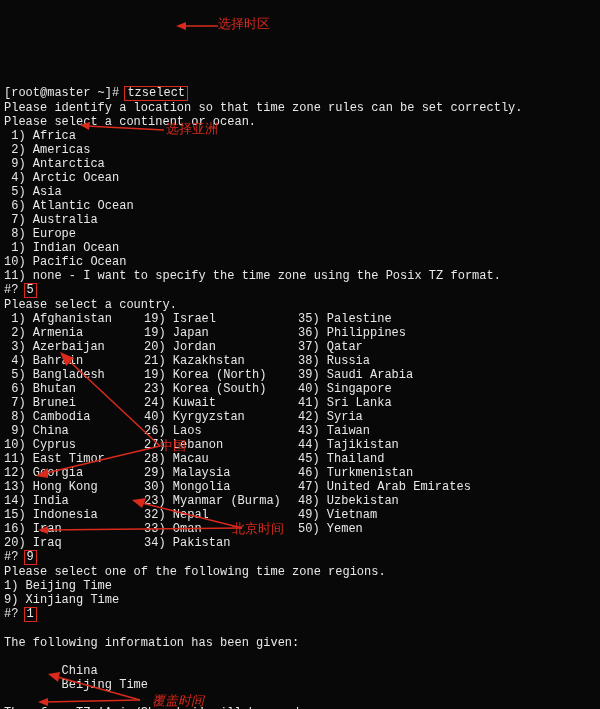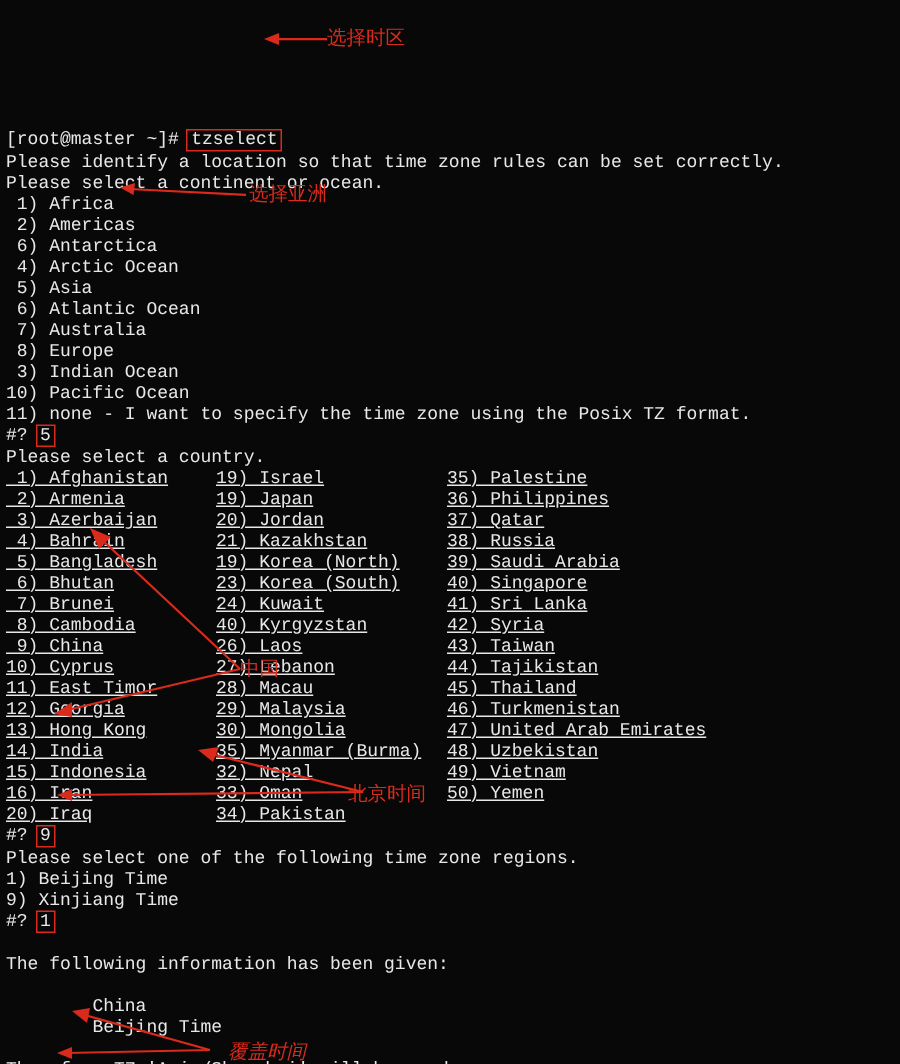--- a/index.html
+++ b/index.html
@@ -29,60 +29,60 @@
     position: absolute;
     color: #d92a1c;
     font-family: "Microsoft YaHei", sans-serif;
     font-size: 13px;
     font-weight: 500;
     pointer-events: none;
   }
   svg.anno { position:absolute; pointer-events:none; }
   svg.anno line { stroke:#d92a1c; stroke-width:1.5; }
   svg.anno polygon { fill:#d92a1c; }
-  .col { display:inline-block;text-decoration:underline; }
+  .col { display:inline-block; }
   .c0 { width: 140px; }
   .c1 { width: 154px; }
 </style>
 </head>
 <body>
 
 
 
 <div class="term">
 <span>[root@master ~]#</span> <span class="boxed">tzselect</span>
 <span>Please identify a location so that time zone rules can be set correctly.</span>
 <span>Please select a continent or ocean.</span>
 <span> 1) Africa</span>
 <span> 2) Americas</span>
-<span> 6) Antarctica</span>
+<span> 9) Antarctica</span>
 <span> 4) Arctic Ocean</span>
 <span> 5) Asia</span>
 <span> 6) Atlantic Ocean</span>
 <span> 7) Australia</span>
 <span> 8) Europe</span>
-<span> 3) Indian Ocean</span>
+<span> 1) Indian Ocean</span>
 <span>10) Pacific Ocean</span>
 <span>11) none - I want to specify the time zone using the Posix TZ format.</span>
 <span>#?</span> <span class="boxed">5</span>
 <span>Please select a country.</span>
 <span class="col c0"> 1) Afghanistan</span><span class="col c1">19) Israel</span><span class="col">35) Palestine</span>
 <span class="col c0"> 2) Armenia</span><span class="col c1">19) Japan</span><span class="col">36) Philippines</span>
 <span class="col c0"> 3) Azerbaijan</span><span class="col c1">20) Jordan</span><span class="col">37) Qatar</span>
 <span class="col c0"> 4) Bahrain</span><span class="col c1">21) Kazakhstan</span><span class="col">38) Russia</span>
 <span class="col c0"> 5) Bangladesh</span><span class="col c1">19) Korea (North)</span><span class="col">39) Saudi Arabia</span>
 <span class="col c0"> 6) Bhutan</span><span class="col c1">23) Korea (South)</span><span class="col">40) Singapore</span>
 <span class="col c0"> 7) Brunei</span><span class="col c1">24) Kuwait</span><span class="col">41) Sri Lanka</span>
 <span class="col c0"> 8) Cambodia</span><span class="col c1">40) Kyrgyzstan</span><span class="col">42) Syria</span>
 <span class="col c0"> 9) China</span><span class="col c1">26) Laos</span><span class="col">43) Taiwan</span>
 <span class="col c0">10) Cyprus</span><span class="col c1">27) Lebanon</span><span class="col">44) Tajikistan</span>
 <span class="col c0">11) East Timor</span><span class="col c1">28) Macau</span><span class="col">45) Thailand</span>
 <span class="col c0">12) Georgia</span><span class="col c1">29) Malaysia</span><span class="col">46) Turkmenistan</span>
 <span class="col c0">13) Hong Kong</span><span class="col c1">30) Mongolia</span><span class="col">47) United Arab Emirates</span>
-<span class="col c0">14) India</span><span class="col c1">35) Myanmar (Burma)</span><span class="col">48) Uzbekistan</span>
+<span class="col c0">14) India</span><span class="col c1">23) Myanmar (Burma)</span><span class="col">48) Uzbekistan</span>
 <span class="col c0">15) Indonesia</span><span class="col c1">32) Nepal</span><span class="col">49) Vietnam</span>
 <span class="col c0">16) Iran</span><span class="col c1">33) Oman</span><span class="col">50) Yemen</span>
 <span class="col c0">20) Iraq</span><span class="col c1">34) Pakistan</span><span class="col"></span>
 <span>#?</span> <span class="boxed">9</span>
 <span>Please select one of the following time zone regions.</span>
 <span>1) Beijing Time</span>
 <span>9) Xinjiang Time</span>
 <span>#?</span> <span class="boxed">1</span>
 
 <span>The following information has been given:</span>
@@ -93,21 +93,21 @@
 <span>Therefore TZ='Asia/Shanghai' will be used.</span>
 
 
 
 
 
  
 </div>
 
 
-<span class="anno" style="left:218px; top:4px;">选择时区</span>
+<span class="anno" style="left:218px; top:4px;font-family:Liberation Mono, monospace;">选择时区</span>
 <svg class="anno" style="left:176px; top:6px; width:42px; height:14px;">
     <line x1="42" y1="6" x2="6" y2="6"></line>
     <polygon points="0,6 10,2 10,10"></polygon>
   </svg>
 
 <span class="anno" style="left:166px; top:108px;">选择亚洲</span>
 <svg class="anno" style="left:80px; top:108px; width:84px; height:16px;">
     <line x1="84" y1="8" x2="6" y2="4"></line>
     <polygon points="0,3 10,0 9,8"></polygon>
   </svg>

